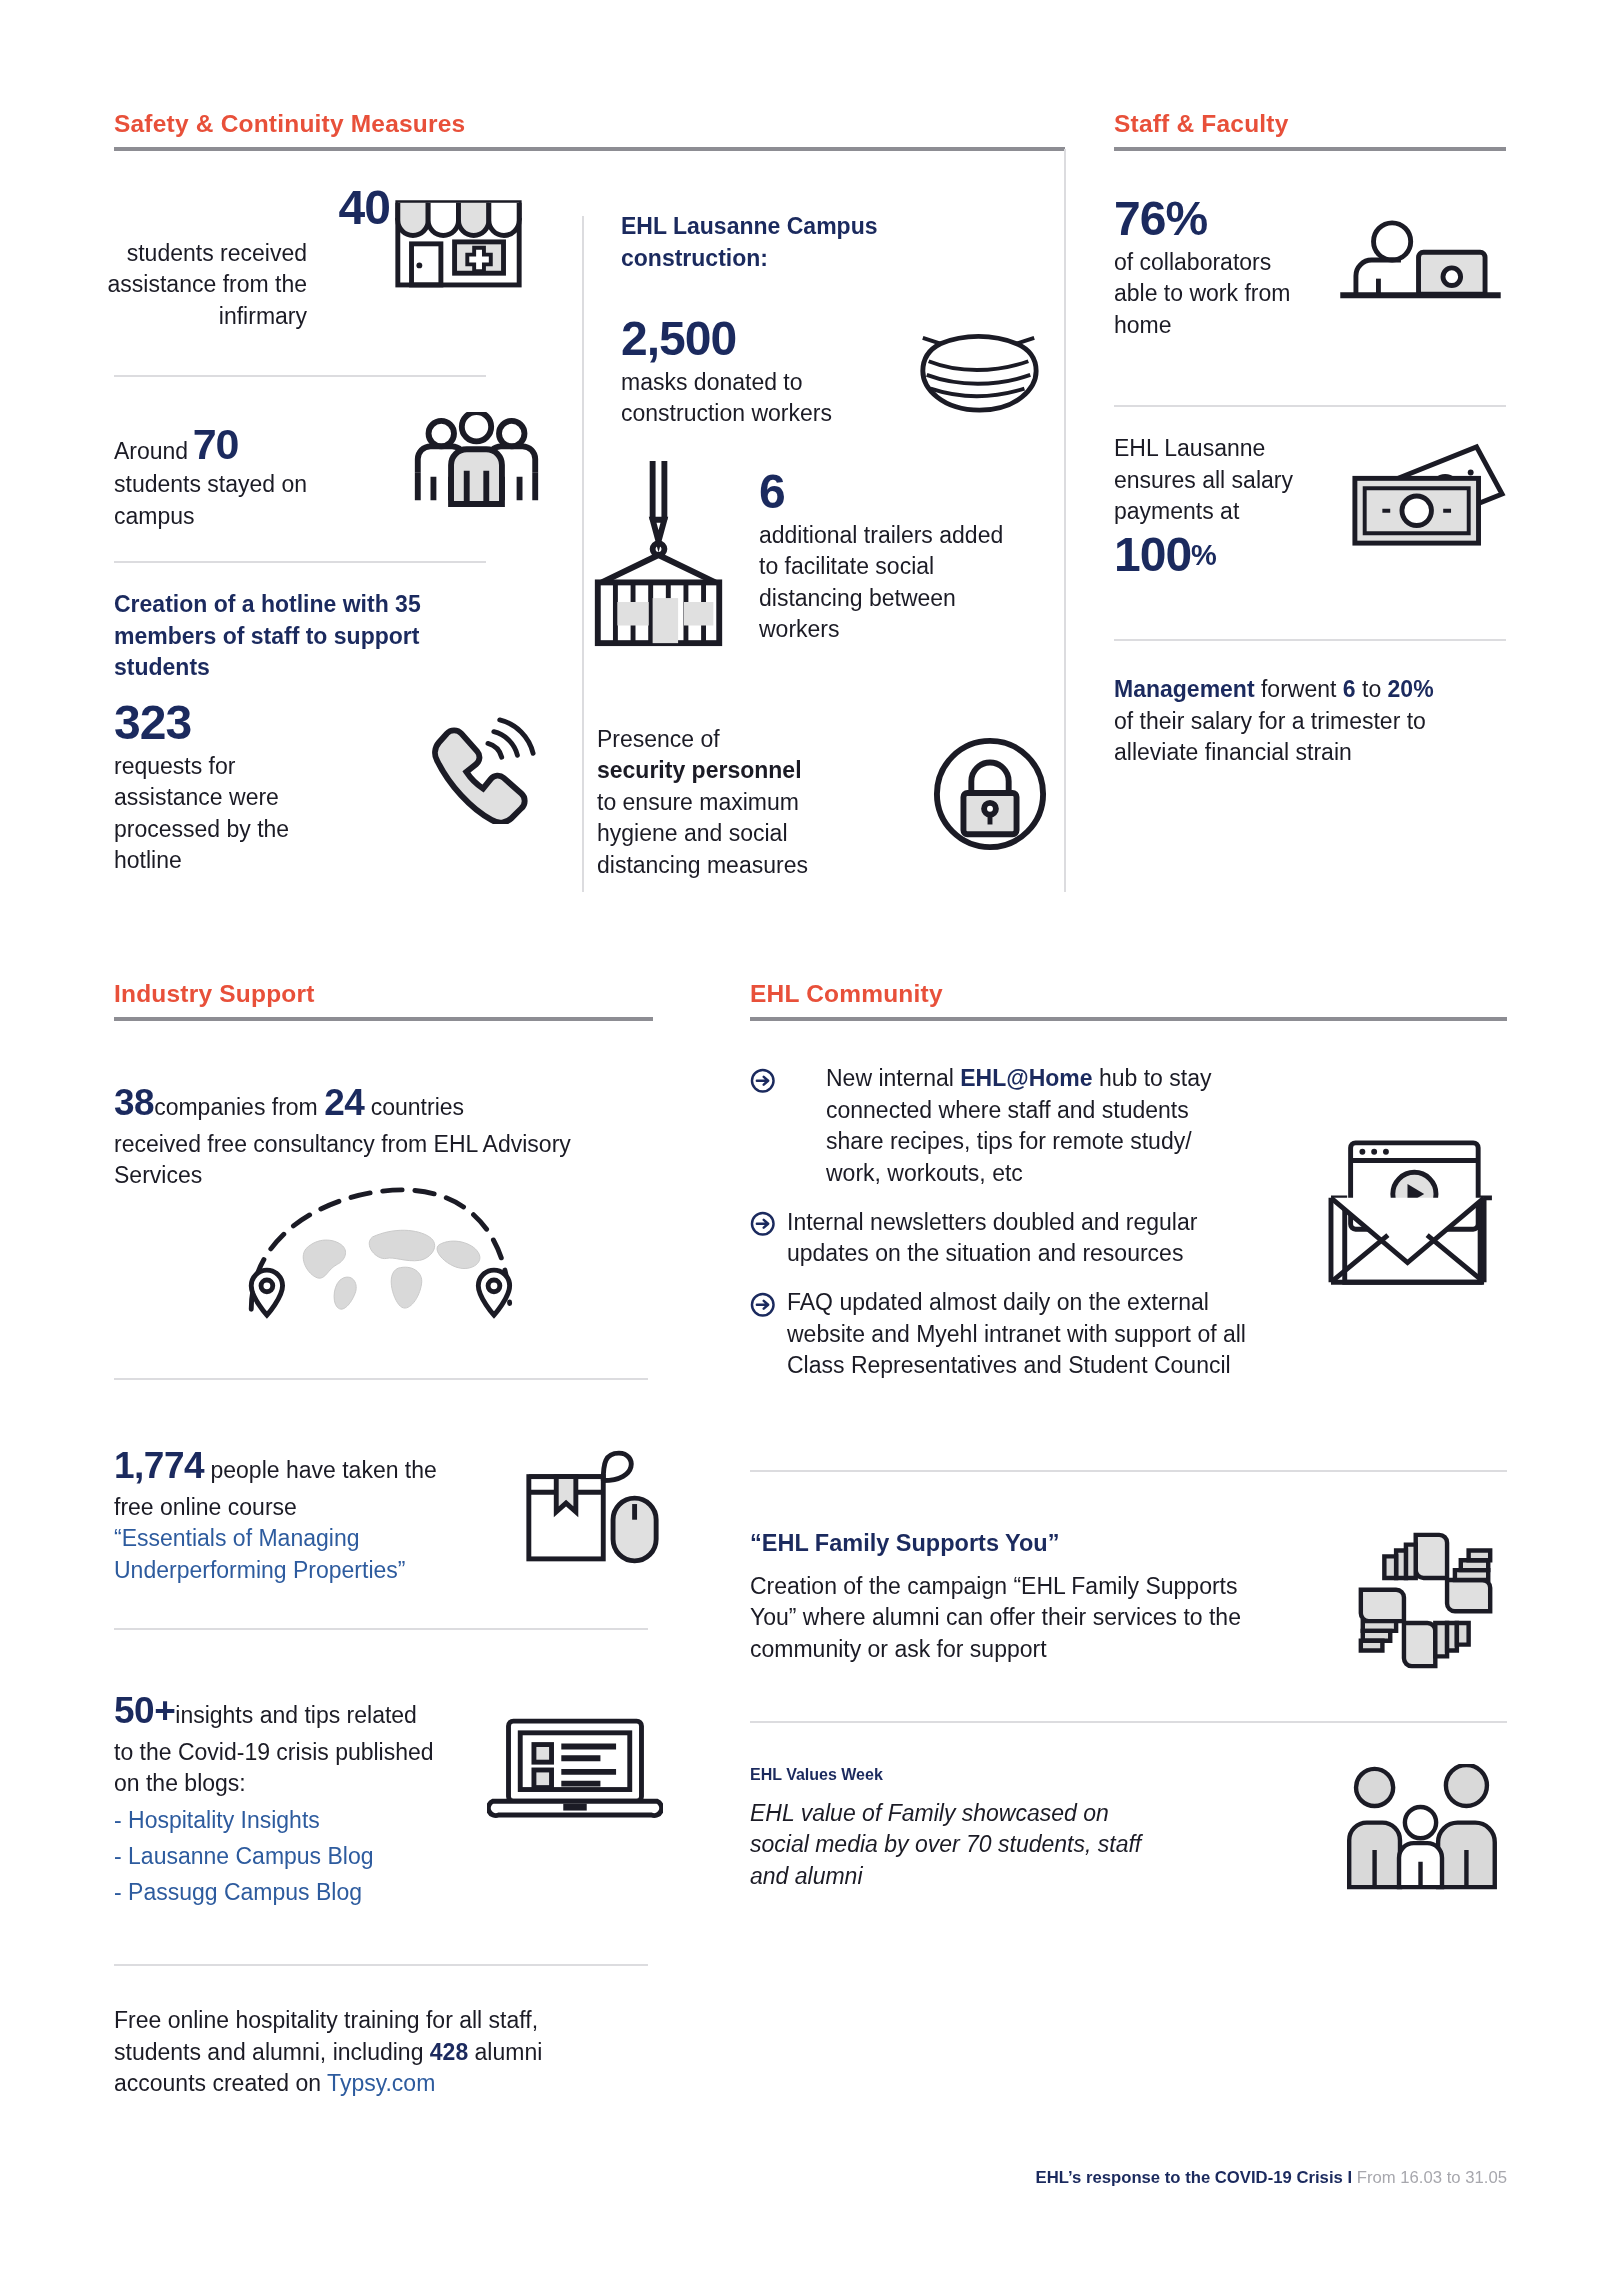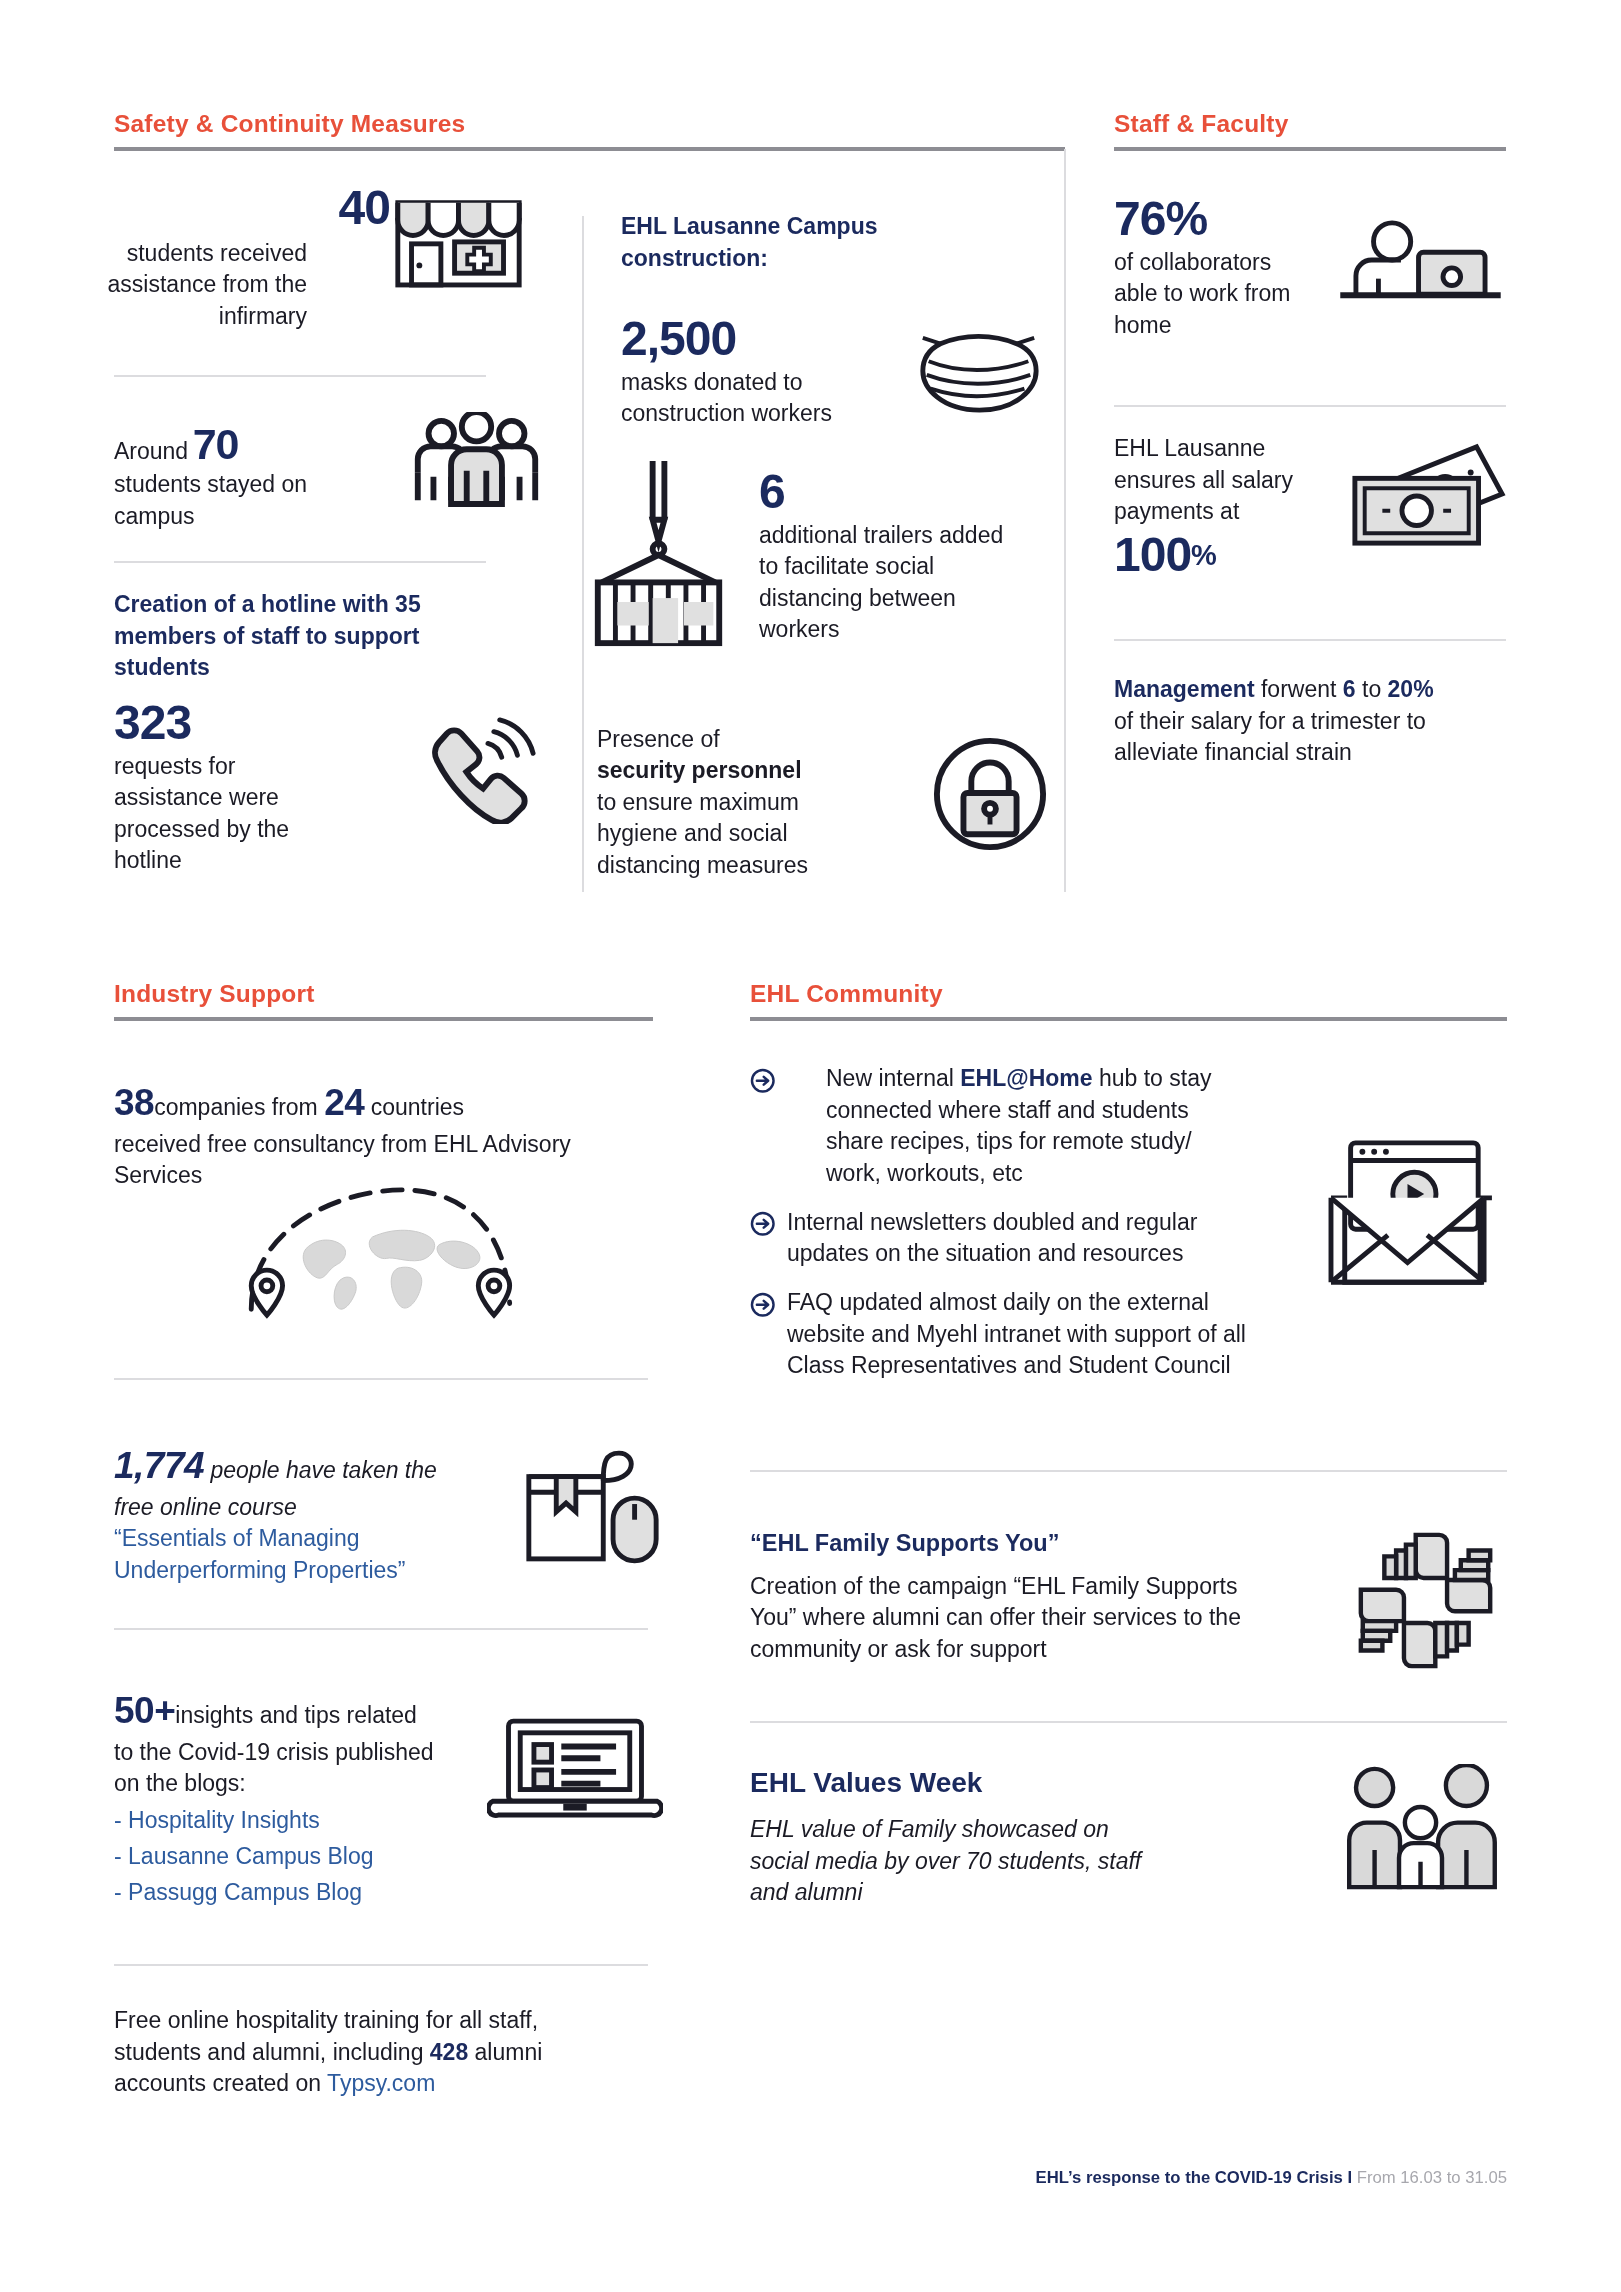--- a/index.html
+++ b/index.html
@@ -320,21 +320,21 @@
           <circle cx="284" cy="112" r="6"></circle>
         </g>
       </g>
     </svg>
   </div>
 
   <div class="blk hrule-light" style="left:114px; top:1378px; width:534px;"></div>
 
   <div class="blk row" style="left:114px; top:1441px; width:549px;">
     <div class="fill">
-      <div class="body" style="width:333px;font-style:italic;">
+      <div class="body" style="width:333px;">
         <span class="inline-num">1,774</span> <span>people have taken the free online course</span>
       </div>
       <div class="body link" style="width:338px;">“Essentials of Managing Underperforming Properties”</div>
     </div>
     <div class="icon" style="padding-top:5.9px;">
       <svg width="142" height="118" viewBox="0 0 145 120">
         <g fill="none" stroke="#1b1b25" stroke-width="5">
           <rect x="8" y="30" width="76" height="84" fill="#ffffff"></rect>
           <path d="M8 30 h76 M8 46 h76"></path>
           <path d="M36 30 v36 l10 -9 l10 9 v-36 z" fill="#e0e0e0"></path>
@@ -459,21 +459,21 @@
           <path d="M38 126 v-10 h-22 v10 z" fill="#d9d9d9"></path>
         </g>
       </svg>
     </div>
   </div>
 
   <div class="blk hrule-light" style="left:750px; top:1721px; width:757px;"></div>
 
   <div class="blk row" style="left:750px; top:1764px; width:757px;">
     <div class="fill">
-      <div class="bold-navy" style="font-size:28px;">EHL Values Week</div>
+      <div class="bold-navy" style="font-size:16px;">EHL Values Week</div>
       <div class="body" style="width:421px; margin-top:11.8px;font-style:italic;">EHL value of Family showcased on social media by over 70 students, staff and alumni</div>
     </div>
     <div class="icon">
       <svg width="172" height="127" viewBox="0 0 175 130">
         <g fill="#d9d9d9" stroke="#1b1b25" stroke-width="4.5">
           <circle cx="40" cy="24" r="19"></circle>
           <path d="M14 126 v-48 a18 18 0 0 1 18 -18 h16 a18 18 0 0 1 18 18 v48 z"></path>
           <circle cx="134" cy="22" r="21"></circle>
           <path d="M105 126 v-46 a20 20 0 0 1 20 -20 h18 a20 20 0 0 1 20 20 v46 z"></path>
           <circle cx="87" cy="60" r="16" fill="#ffffff"></circle>

